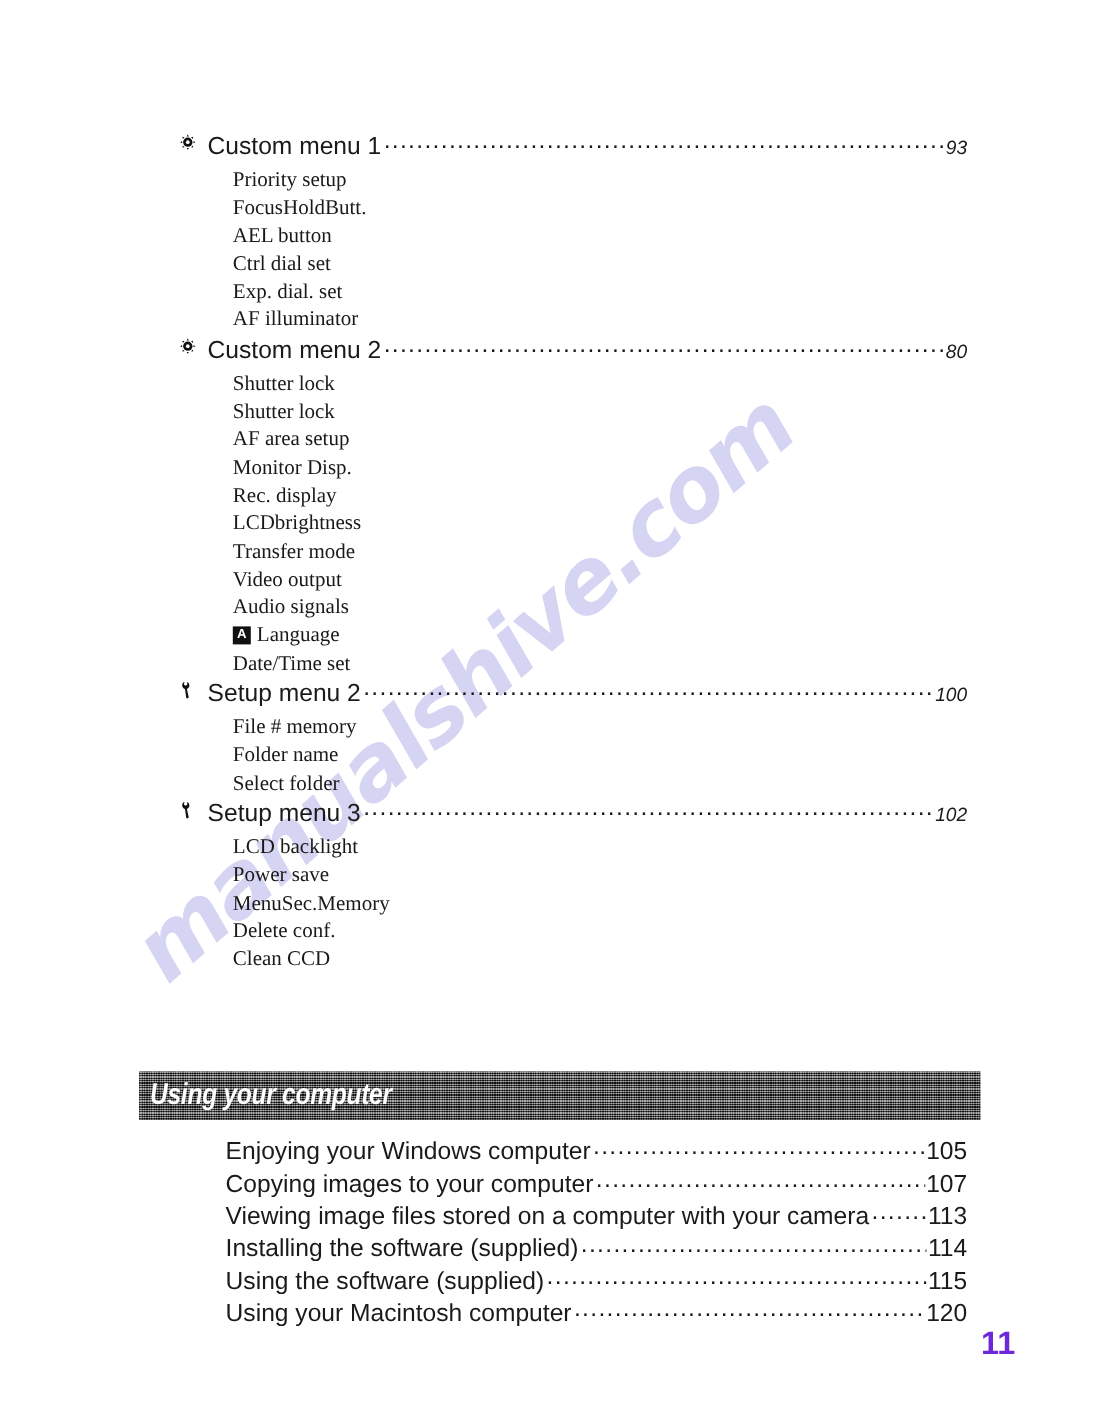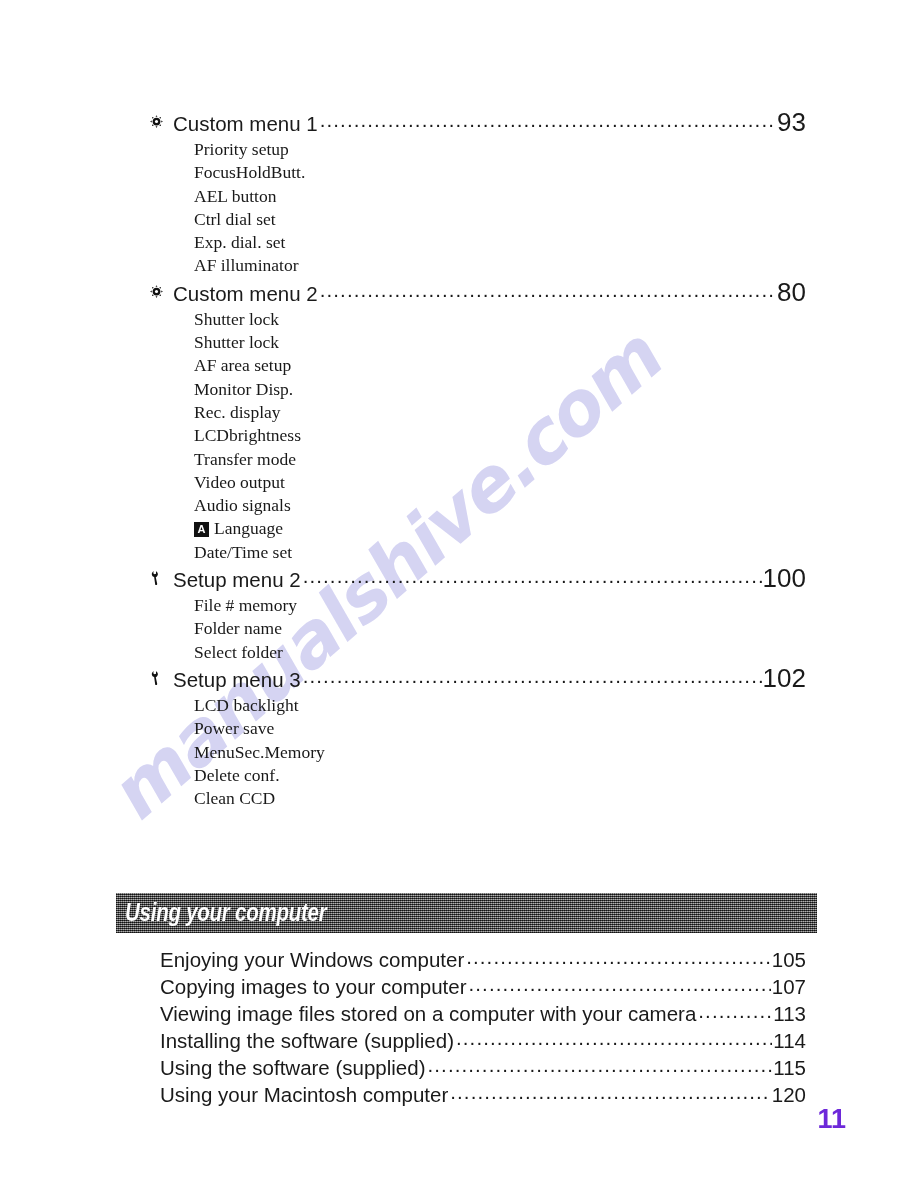--- a/index.html
+++ b/index.html
@@ -98,22 +98,23 @@
     font-family: "Liberation Sans", "DejaVu Sans", sans-serif;
     font-size: 20.5px;
     letter-spacing: 1.1px;
     color: #1a1a1a;
     white-space: nowrap;
   }
   .toc-head .pagenum {
     flex: 0 0 auto;
     text-align: right;
     font-family: "Liberation Sans", "DejaVu Sans", sans-serif;
-    font-size: 26px;
+    font-size: 16px;
     padding-left: 1px;
+    font-style: italic;
   }
 
   
   .toc-sub {
     list-style: none;
     margin: 0;
     padding: 0 0 0 34px;
   }
   .toc-sub li {
     font-family: "Liberation Serif", "DejaVu Serif", serif;
@@ -177,21 +178,21 @@
   }
   .entry-row {
     display: flex;
     align-items: baseline;
     font-family: "Liberation Sans", "DejaVu Sans", sans-serif;
     font-size: 20.5px;
     line-height: 27px;
     color: #1a1a1a;
     white-space: nowrap;
   }
-  .entry-row .entry-label { flex: 0 0 auto; padding-right: 2px; }
+  .entry-row .entry-label { flex: 0 0 auto; padding-right: 2px; margin-left: 28px; }
   .entry-row .leader {
     flex: 1 1 auto;
     overflow: hidden;
     position: relative;
     height: 18px;
   }
   .entry-row .leader::before {
     content: ".........................................................................................................................................";
     position: absolute;
     left: 0;

